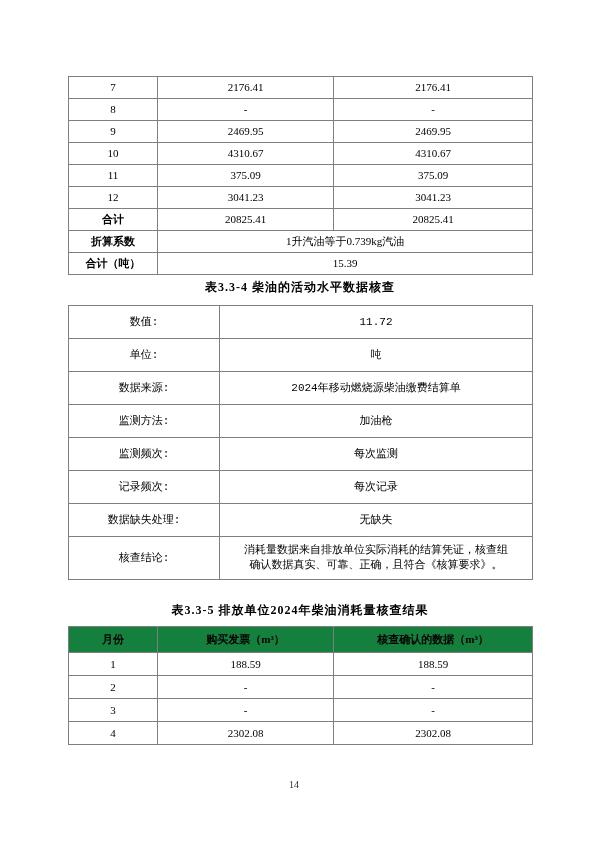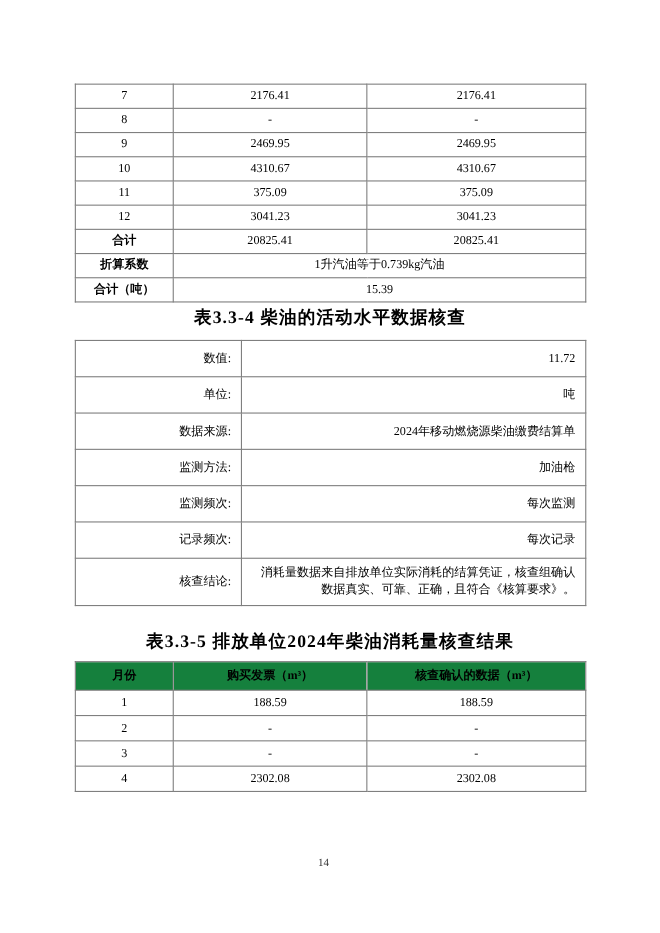--- a/index.html
+++ b/index.html
@@ -35,33 +35,34 @@
     vertical-align: middle;
     padding: 0;
     overflow: hidden;
   }
   
   .t1 { margin-top: 76px; }
   .t1 td { height: 21px; line-height: 21px; }
   .t1 .rowlabel { font-weight: bold; text-align: center; }
   
   .caption {
-    font-size: 16px;
+    font-size: 12px;
     font-weight: bold;
     text-align: center;
     letter-spacing: 1px;
   }
   .cap1 { margin-top: 4px; margin-bottom: 9px; }
   .cap2 { margin-top: 22px; margin-bottom: 7px; }
   
   .t2 td {
-    text-align: right;
-    padding: 0 9px;
+    text-align: center;
+    padding: 0 22px;
     height: 32px;
     line-height: 15px;
+    font-family: Liberation Mono, monospace;
   }
   .t2 .conclusion-row td { height: 42px; }
   
   .t3 th {
     background: #15803d;
     font-weight: bold;
     height: 25px;
     line-height: 25px;
   }
   .t3 td { height: 22px; line-height: 22px; }
@@ -160,20 +161,24 @@
           <td>加油枪</td>
         </tr>
         <tr>
           <td>监测频次:</td>
           <td>每次监测</td>
         </tr>
         <tr>
           <td>记录频次:</td>
           <td>每次记录</td>
         </tr>
+        <tr>
+          <td>数据缺失处理:</td>
+          <td>无缺失</td>
+        </tr>
         <tr class="conclusion-row">
           <td>核查结论:</td>
           <td>消耗量数据来自排放单位实际消耗的结算凭证，核查组确认数据真实、可靠、正确，且符合《核算要求》。</td>
         </tr>
       </tbody>
     </table>
 
     <div class="caption cap2">表3.3-5 排放单位2024年柴油消耗量核查结果</div>
 
     <table class="t3">

